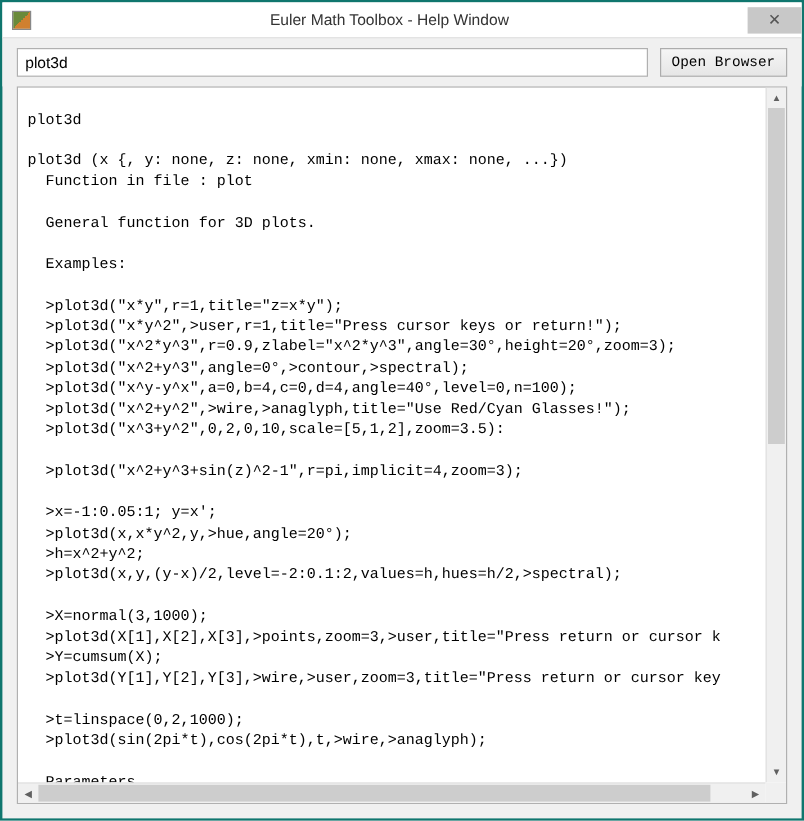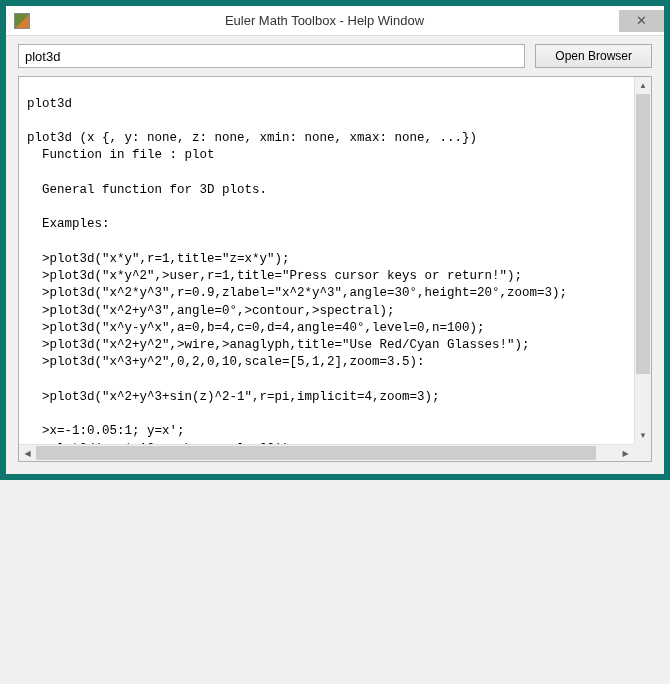--- a/index.html
+++ b/index.html
@@ -7,23 +7,23 @@
     margin: 0;
     padding: 0;
     font-family: "Segoe UI", Tahoma, sans-serif;
     background: #f0f0f0;
     width: 670px;
     height: 684px;
     overflow: hidden;
   }
   .window {
     width: 670px;
-    height: 480px;
-    background: #f0f0f0;
-    border: 6px solid #0f766e;
+    height: 684px;
+    background: #f0f0f0;
+    border: 2px solid #0f766e;
     display: flex;
     flex-direction: column;
   }
   .titlebar {
     height: 30px;
     background: #ffffff;
     border-bottom: 1px solid #dcdcdc;
     display: flex;
     align-items: center;
     position: relative;
@@ -66,25 +66,25 @@
     height: 24px;
     border: 1px solid #b0b0b0;
     background: #ffffff;
     padding: 2px 6px;
     font-size: 13px;
     font-family: "Segoe UI", Tahoma, sans-serif;
     outline: none;
   }
   .open-browser-btn {
     height: 24px;
-    padding: 0 19px;
+    padding: 0 9px;
     border: 1px solid #acacac;
     background: linear-gradient(#f5f5f5, #e6e6e6);
     font-size: 12px;
-    font-family: Liberation Sans, sans-serif;
+    font-family: Liberation Mono, monospace;
     cursor: pointer;
   }
   .content-frame {
     flex: 1;
     margin: 0 12px 12px 12px;
     border: 1px solid #b0b0b0;
     background: #ffffff;
     display: flex;
     flex-direction: column;
     position: relative;

